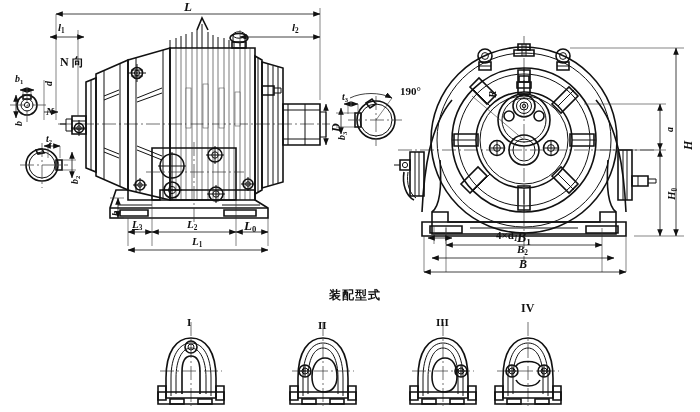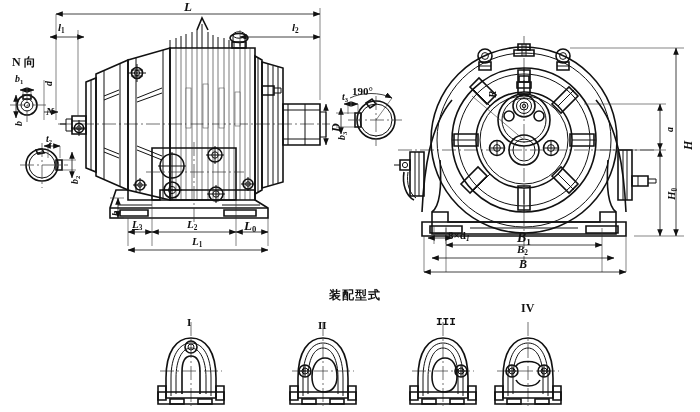--- a/index.html
+++ b/index.html
@@ -4,21 +4,21 @@
 <title>Reducer Technical Drawing</title>
 <style>
   html,body{margin:0;padding:0;background:#ffffff;}
   body{width:700px;height:412px;overflow:hidden;
        font-family:"Liberation Serif",serif;color:#000;}
   #sheet{position:relative;width:700px;height:412px;background:#fff;}
   svg.layer{position:absolute;left:0;top:0;width:700px;height:412px;}
   .lbl{position:absolute;font-family:"Liberation Serif",serif;
        font-style:italic;font-weight:700;white-space:nowrap;
        line-height:1;color:#111;}
-  .lbl.up{font-style:normal;}
+  .lbl.up{font-style:normal;margin-left:48px;}
   .lbl .sub{font-size:.66em;font-style:normal;vertical-align:-0.28em;
             letter-spacing:0;}
   .rot90{transform:rotate(-90deg);transform-origin:left top;}
   .cn{font-family:"DejaVu Sans",sans-serif;font-style:normal;
       font-weight:700;letter-spacing:1px;}
   .rn{font-family:"Liberation Serif",serif;font-style:normal;
       font-weight:700;}
 </style>
 </head>
 <body>
@@ -522,31 +522,31 @@
 <div class="lbl rot90" style="left:337px;top:140px;font-size:10px;"><span>b</span><span class="sub">3</span></div>
 
 <div class="lbl rot90" style="left:487px;top:98px;font-size:11px;">R</div>
 
 <div class="lbl rot90" style="left:682px;top:150px;font-size:12px;">H</div>
 
 <div class="lbl rot90" style="left:665px;top:132px;font-size:10px;">a</div>
 
 <div class="lbl rot90" style="left:666px;top:200px;font-size:11px;"><span>H</span><span class="sub">0</span></div>
 
-<div class="lbl up" style="left:448px;top:230px;font-size:11px;font-weight:700;"><span>8×d</span><span class="sub" style="font-style:italic;">1</span></div>
+<div class="lbl up" style="left:448px;top:230px;font-size:11px;font-weight:700;"><span>4×d</span><span class="sub" style="font-style:italic;">1</span></div>
 
 <div class="lbl" style="left:517px;top:231px;font-size:14px;"><span>B</span><span class="sub">1</span></div>
 
 <div class="lbl" style="left:517px;top:244px;font-size:11px;"><span>B</span><span class="sub">2</span></div>
 
 <div class="lbl" style="left:519px;top:258px;font-size:12px;">B</div>
 
 <div class="lbl cn" style="left:329px;top:289px;font-size:12px;">装配型式</div>
 
 <div class="lbl rn" style="left:187px;top:317px;font-size:11px;">I</div>
 
 <div class="lbl rn" style="left:318px;top:320px;font-size:11px;">II</div>
 
-<div class="lbl rn" style="left:436px;top:317px;font-size:11px;font-family:Liberation Mono, monospace;">III</div>
+<div class="lbl rn" style="left:436px;top:317px;font-size:11px;">III</div>
 
 <div class="lbl rn" style="left:521px;top:302px;font-size:12px;">IV</div>
 
 </div>
 
 </body></html>

